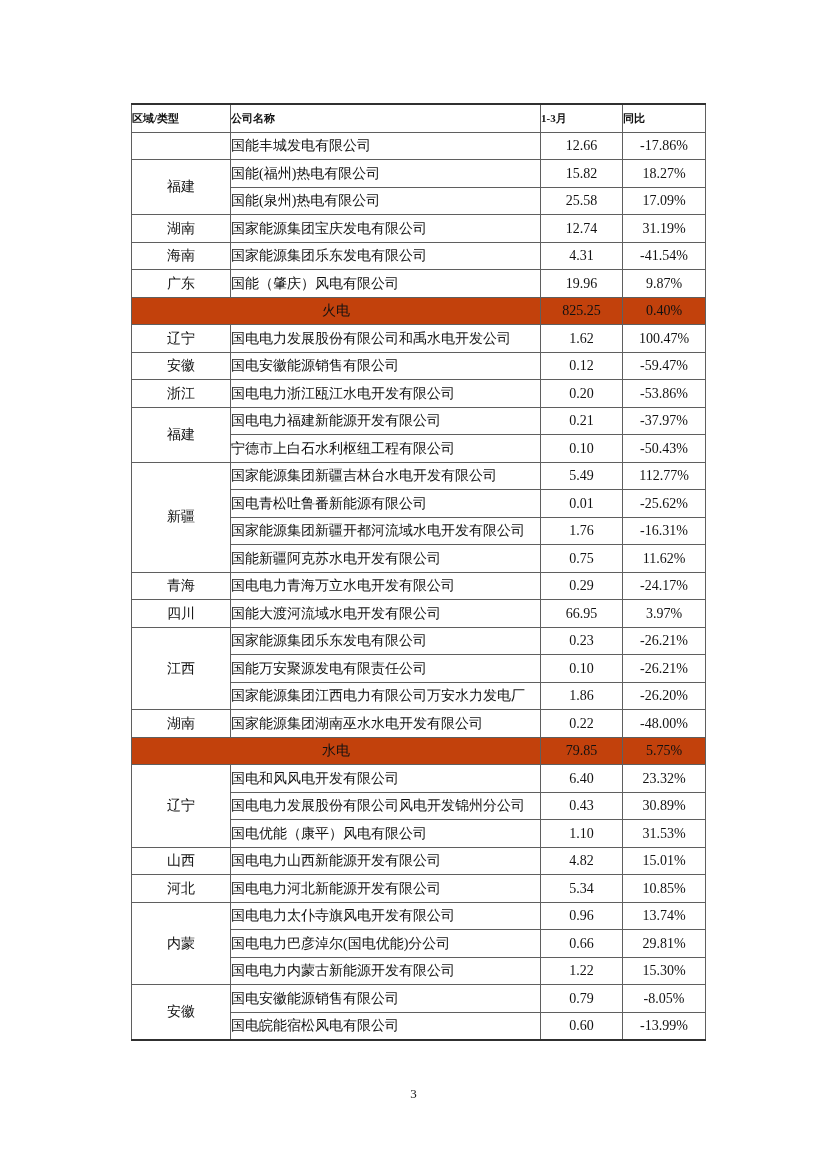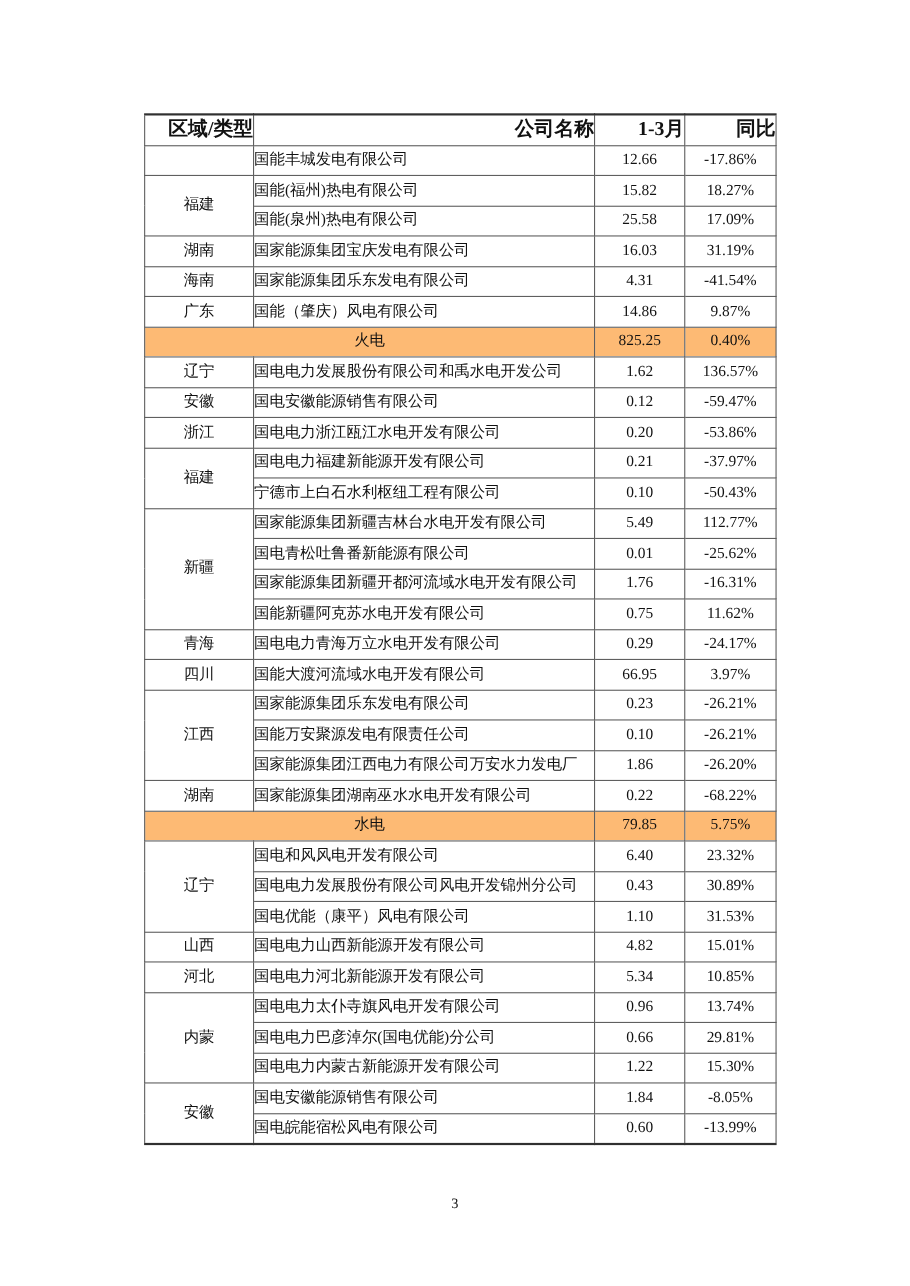--- a/index.html
+++ b/index.html
@@ -36,34 +36,34 @@
     height: 26.5px;
     padding: 0;
     font-size: 14px;
     line-height: 1.1;
     white-space: nowrap;
     overflow: hidden;
     vertical-align: middle;
   }
   table.report th {
     font-weight: bold;
-    font-size: 18px;
-    text-align: right;
+    font-size: 11px;
+    text-align: left;
   }
   td.region, td.num, td.label {
     text-align: center;
   }
   td.company {
     text-align: left;
     padding-left: 8px;
     padding-right: 4px;
     margin-top: 12px;
   }
   tr.subtotal td {
-    background: #fdba74;
+    background: #c2410c;
   }
   .page-number {
     position: absolute;
     left: 0;
     top: 1086px;
     width: 827px;
     text-align: center;
     font-size: 13px;
     color: #111111;
   }
@@ -102,45 +102,45 @@
           <td class="num">18.27%</td>
         </tr>
         <tr>
           <td class="company">国能(泉州)热电有限公司</td>
           <td class="num">25.58</td>
           <td class="num">17.09%</td>
         </tr>
         <tr>
           <td class="region">湖南</td>
           <td class="company">国家能源集团宝庆发电有限公司</td>
-          <td class="num">16.03</td>
+          <td class="num">12.74</td>
           <td class="num">31.19%</td>
         </tr>
         <tr>
           <td class="region">海南</td>
           <td class="company">国家能源集团乐东发电有限公司</td>
           <td class="num">4.31</td>
           <td class="num">-41.54%</td>
         </tr>
         <tr>
           <td class="region">广东</td>
           <td class="company">国能（肇庆）风电有限公司</td>
-          <td class="num">14.86</td>
+          <td class="num">19.96</td>
           <td class="num">9.87%</td>
         </tr>
         <tr class="subtotal">
           <td class="label" colspan="2">火电</td>
           <td class="num">825.25</td>
           <td class="num">0.40%</td>
         </tr>
         <tr>
           <td class="region">辽宁</td>
           <td class="company">国电电力发展股份有限公司和禹水电开发公司</td>
           <td class="num">1.62</td>
-          <td class="num">136.57%</td>
+          <td class="num">100.47%</td>
         </tr>
         <tr>
           <td class="region">安徽</td>
           <td class="company">国电安徽能源销售有限公司</td>
           <td class="num">0.12</td>
           <td class="num">-59.47%</td>
         </tr>
         <tr>
           <td class="region">浙江</td>
           <td class="company">国电电力浙江瓯江水电开发有限公司</td>
@@ -204,21 +204,21 @@
         </tr>
         <tr>
           <td class="company">国家能源集团江西电力有限公司万安水力发电厂</td>
           <td class="num">1.86</td>
           <td class="num">-26.20%</td>
         </tr>
         <tr>
           <td class="region">湖南</td>
           <td class="company">国家能源集团湖南巫水水电开发有限公司</td>
           <td class="num">0.22</td>
-          <td class="num">-68.22%</td>
+          <td class="num">-48.00%</td>
         </tr>
         <tr class="subtotal">
           <td class="label" colspan="2">水电</td>
           <td class="num">79.85</td>
           <td class="num">5.75%</td>
         </tr>
         <tr>
           <td class="region" rowspan="3">辽宁</td>
           <td class="company">国电和风风电开发有限公司</td>
           <td class="num">6.40</td>
@@ -258,21 +258,21 @@
           <td class="num">29.81%</td>
         </tr>
         <tr>
           <td class="company">国电电力内蒙古新能源开发有限公司</td>
           <td class="num">1.22</td>
           <td class="num">15.30%</td>
         </tr>
         <tr>
           <td class="region" rowspan="2">安徽</td>
           <td class="company">国电安徽能源销售有限公司</td>
-          <td class="num">1.84</td>
+          <td class="num">0.79</td>
           <td class="num">-8.05%</td>
         </tr>
         <tr>
           <td class="company">国电皖能宿松风电有限公司</td>
           <td class="num">0.60</td>
           <td class="num">-13.99%</td>
         </tr>
       </tbody>
   </table>
 

